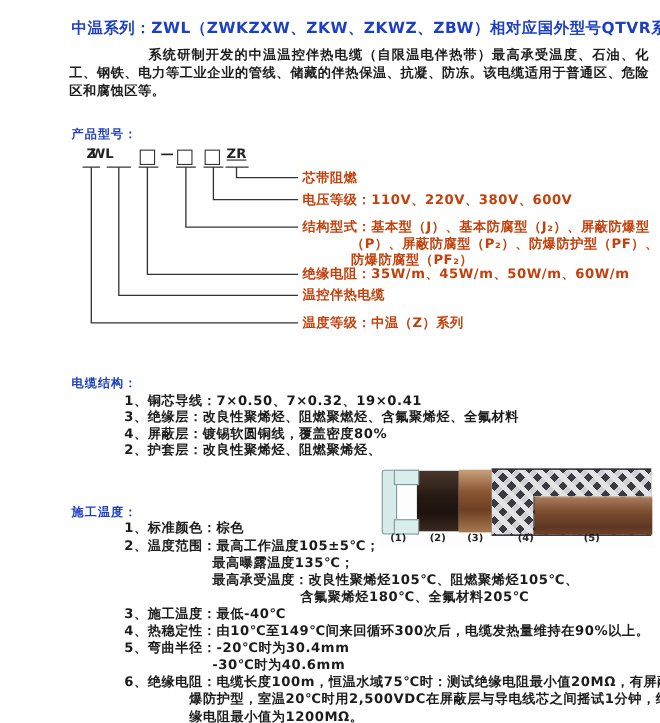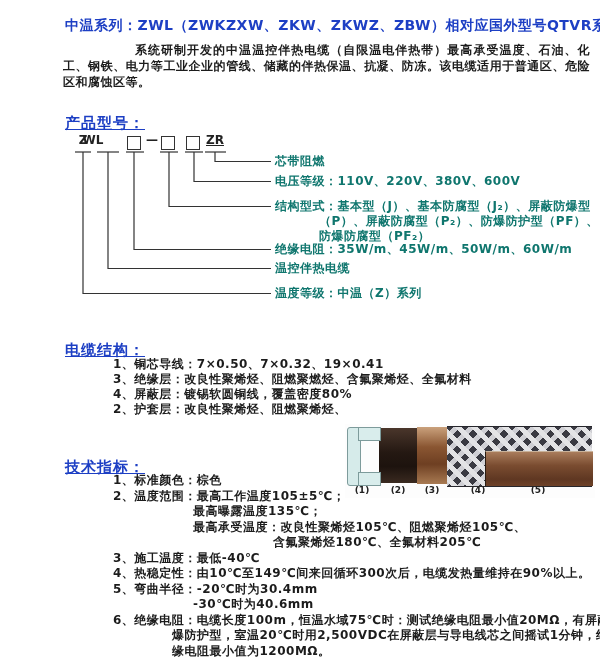--- a/index.html
+++ b/index.html
@@ -6,21 +6,21 @@
   body{
     width:600px;height:657px;background:#ffffff;position:relative;overflow:hidden;
     font-family:"DejaVu Sans",sans-serif;color:#1c1c1c;
   }
   .abs{position:absolute;}
   .doc-title{
     font-size:14px;font-weight:bold;color:var(--heading-blue,#1d3fc4);
     letter-spacing:0.5px;white-space:nowrap;
   }
   .section-heading{
-    font-size:15px;font-weight:bold;color:var(--heading-blue,#1d3fc4);letter-spacing:1px;text-decoration:underline;
+    font-size:11px;font-weight:bold;color:var(--heading-blue,#1d3fc4);letter-spacing:1px;
   }
   .body-text{
     font-size:12px;font-weight:bold;color:#1c1c1c;letter-spacing:0.5px;
   }
   .intro{
     width:527px;line-height:16px;text-align:justify;text-indent:6em;
   }
   .line-list .ln{line-height:15px;white-space:nowrap;}
   .ts-list .ln{line-height:15.5px;}
   .ind-a{padding-left:72px;}  
@@ -31,21 +31,21 @@
   .diagram{width:520px;height:178px;}
   .diagram svg{position:absolute;left:0;top:0;}
   .code-sym{
     position:absolute;top:3px;font-size:12px;font-weight:bold;color:#222;
     text-align:center;letter-spacing:0;
   }
   .code-box{
     position:absolute;top:6px;width:12px;height:12px;border:1.5px solid #333;background:#fff;
   }
   .dg-label{
-    position:absolute;left:210px;font-size:12px;font-weight:bold;color:#0f766e;
+    position:absolute;left:210px;font-size:12px;font-weight:bold;color:#c2410c;
     letter-spacing:0.5px;white-space:nowrap;line-height:15px;
   }
   
   .cable-img{width:250px;height:74px;background:#fdfdfd;}
   .cbl{position:absolute;}
   .c1-bar{left:0;top:0;width:12px;height:57px;background:#d6ebea;border:1px solid #7d9b9b;border-radius:3px;}
   .c1-arm{width:21px;height:12px;background:#d9edec;border:1px solid #7d9b9b;}
   .c2{left:34px;top:4px;width:38px;height:55px;
       background:linear-gradient(180deg,#4a362b,#241812 45%,#1d130e 70%,#3a2a20);}
   .c3{left:72px;top:3px;width:30px;height:57px;
@@ -128,21 +128,21 @@
     <div class="cbl c1-arm" style="left:11px;top:0;"></div>
     <div class="cbl c1-arm" style="left:11px;top:45px;"></div>
   </div>
   <span class="cbl-label" style="left:5px;">(1)</span>
   <span class="cbl-label" style="left:41px;">(2)</span>
   <span class="cbl-label" style="left:75px;">(3)</span>
   <span class="cbl-label" style="left:121px;">(4)</span>
   <span class="cbl-label" style="left:181px;">(5)</span>
 </div>
 
-<div class="abs section-heading" style="left:65px;top:458px;">技术指标：</div>
+<div class="abs section-heading" style="left:65px;top:458px;">施工温度：</div>
 <div class="abs body-text line-list ts-list" style="left:113px;top:473px;">
   <div class="ln">1、标准颜色：棕色</div>
   <div class="ln">2、温度范围：最高工作温度105±5℃；</div>
   <div class="ln ind-b">最高曝露温度135℃；</div>
   <div class="ln ind-b">最高承受温度：改良性聚烯烃105℃、阻燃聚烯烃105℃、</div>
   <div class="ln ind-c">含氟聚烯烃180℃、全氟材料205℃</div>
   <div class="ln">3、施工温度：最低-40℃</div>
   <div class="ln">4、热稳定性：由10℃至149℃间来回循环300次后，电缆发热量维持在90%以上。</div>
   <div class="ln">5、弯曲半径：-20℃时为30.4mm</div>
   <div class="ln ind-b">-30℃时为40.6mm</div>

